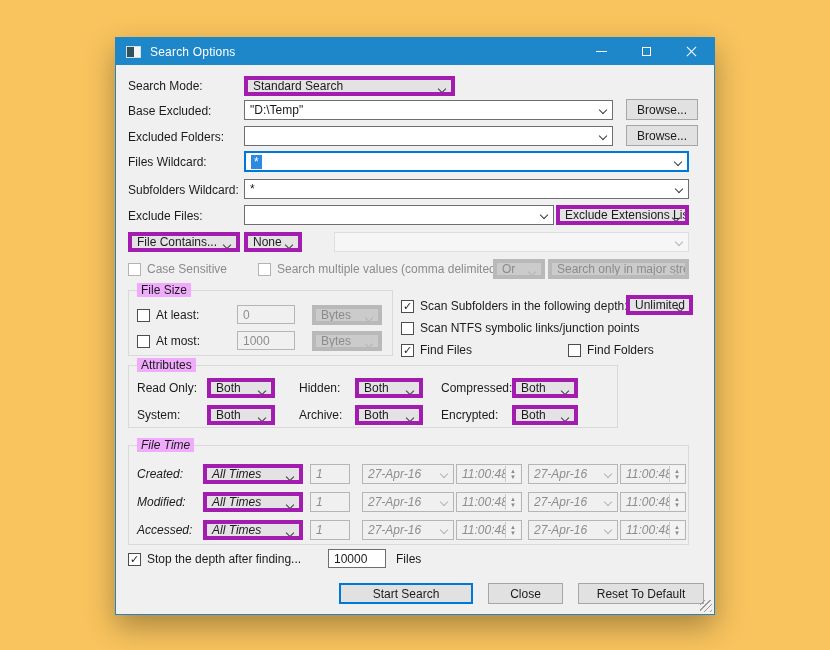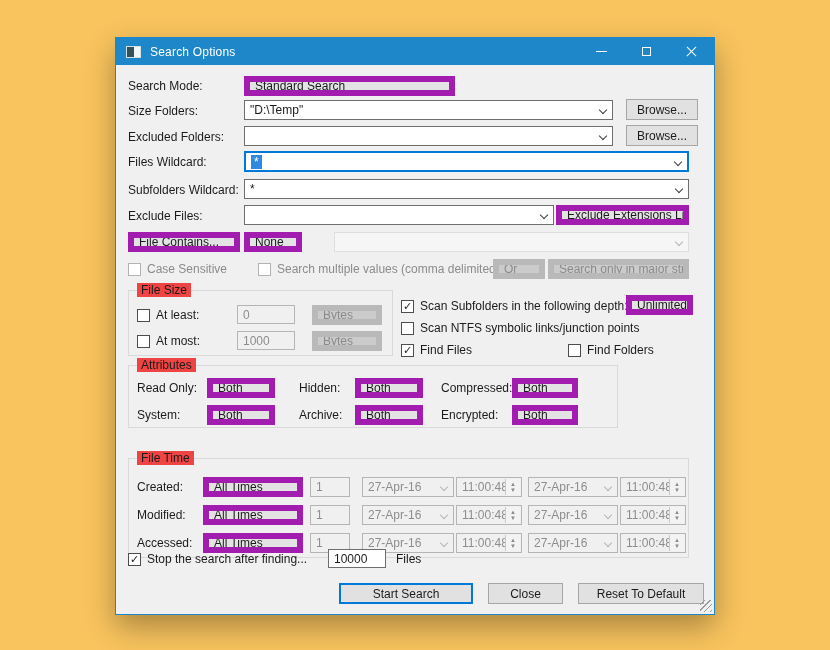--- a/index.html
+++ b/index.html
@@ -27,21 +27,21 @@
   .max-glyph{width:9px;height:9px;border:1px solid #fff;box-sizing:border-box;}
   .x-glyph{position:relative;width:11px;height:11px;}
   .x-glyph::before,.x-glyph::after{content:"";position:absolute;left:-1px;top:5px;width:13px;height:1px;background:#fff;}
   .x-glyph::before{transform:rotate(45deg);}
   .x-glyph::after{transform:rotate(-45deg);}
   
   .lbl{position:absolute;white-space:nowrap;}
   .dis-txt{color:#8b8b8b;}
   .dd,.ce,.ed{position:absolute;box-sizing:border-box;height:20px;display:flex;
     align-items:center;padding:0 18px 0 5px;overflow:hidden;white-space:nowrap;}
-  .dd{background:#e3e3e3;border:6px solid #a21caf;align-items:center;}
+  .dd{background:#e3e3e3;border:4px solid #a21caf;align-items:center;}
   .dd.dis{background:#cbcbcb;border-color:#b9b9b9;color:#8b8b8b;}
   .ce{background:#fff;border:1px solid #6e6e6e;}
   .ce.focused{border:2px solid #0078d7;}
   .ed{background:#f0f0f0;border:1px solid #b5b5b5;color:#8d8d8d;}
   .ed.lite{background:#f6f6f6;border-color:#dedede;color:#9a9a9a;}
   .ed.white{background:#fff;border:1px solid #6e6e6e;color:#1b1b1b;}
   .chev{position:absolute;right:6px;top:6px;width:5px;height:5px;
     border-right:1px solid #3c3c3c;border-bottom:1px solid #3c3c3c;transform:rotate(45deg);}
   .chev.lt{border-color:#b5b5b5;}
   .sel{background:#2e8ae0;color:#fff;padding:0 3px;}
@@ -49,21 +49,21 @@
     background:#f3f3f3;display:flex;flex-direction:column;align-items:center;justify-content:center;
     color:#8a8a8a;font-size:6px;line-height:6px;}
   .btn{position:absolute;background:#e1e1e1;border:1px solid #a6a6a6;box-sizing:border-box;
     height:21px;display:flex;align-items:center;justify-content:center;white-space:nowrap;}
   .btn.primary{border:2px solid #0078d7;}
   .cbrow{position:absolute;display:flex;align-items:center;gap:6px;white-space:nowrap;}
   .cb{width:13px;height:13px;background:#fff;border:1px solid #4d4d4d;box-sizing:border-box;
     display:flex;align-items:center;justify-content:center;font-size:11px;line-height:11px;color:#222;flex:0 0 13px;}
   .cb.dis{border-color:#b3b3b3;}
   .grp{position:absolute;border:1px solid #d9d9d9;box-sizing:border-box;}
-  .grp-title{position:absolute;top:-8px;left:8px;background:#ef4444;padding:0 4px;white-space:nowrap;}
+  .grp-title{position:absolute;top:-8px;left:8px;background:#f0abfc;padding:0 4px;white-space:nowrap;}
   .grip{position:absolute;right:2px;bottom:2px;width:12px;height:12px;
     background:repeating-linear-gradient(135deg,transparent 0 3px,#9a9a9a 3px 4px);}
 </style>
 </head>
 <body>
 
 <div class="win">
 
   <div class="titlebar">
     <div class="app-icon"></div>
@@ -80,21 +80,21 @@
         </div>
     </div>
   </div>
 
   <div class="lbl" style="left:12px;top:41px;">Search Mode:</div>
   <div class="dd" style="left:128px;top:38px;width:211px;">
     <span>Standard Search</span>
     <i class="chev"></i>
   </div>
 
-  <div class="lbl" style="left:12px;top:66px;">Size Folders:</div>
+  <div class="lbl" style="left:12px;top:66px;">Base Excluded:</div>
   <div class="ce" style="left:128px;top:62px;width:369px;">
     <span>"D:\Temp"</span>
     <i class="chev"></i>
   </div>
   <div class="btn" style="left:510px;top:61px;width:72px;">Browse...</div>
 
   <div class="lbl" style="left:12px;top:92px;">Excluded Folders:</div>
   <div class="ce" style="left:128px;top:88px;width:369px;">
     <span></span>
     <i class="chev"></i>
@@ -229,21 +229,21 @@
       <span>Both</span>
       <i class="chev"></i>
     </div>
     <div class="lbl" style="left:312px;top:42px;">Encrypted:</div>
     <div class="dd" style="left:383px;top:39px;width:66px;">
       <span>Both</span>
       <i class="chev"></i>
     </div>
   </div>
 
-  <div class="grp" style="left:12px;top:420px;width:561px;height:100px;">
+  <div class="grp" style="left:12px;top:407px;width:561px;height:100px;font-style:italic;">
     <span class="grp-title">File Time</span>
 
     <div class="lbl" style="left:8px;top:21px;">Created:</div>
     <div class="dd" style="left:74px;top:18px;width:100px;">
       <span>All Times</span>
       <i class="chev"></i>
     </div>
     <div class="ed" style="left:181px;top:18px;width:40px;">
       <span>1</span>
     </div>
@@ -328,21 +328,21 @@
       <span>11:00:48 P</span>
       <span class="spinner">
           <span>▲</span>
           <span>▼</span>
         </span>
     </div>
   </div>
 
   <div class="cbrow" style="left:12px;top:514px;">
     <span class="cb">✓</span>
-    <span>Stop the search after finding...</span>
+    <span>Stop the depth after finding...</span>
   </div>
   <div class="ed white" style="left:212px;top:511px;width:58px;height:19px;padding-right:14px;">
     <span>10000</span>
   </div>
   <div class="lbl" style="left:280px;top:514px;">Files</div>
 
   <div class="btn primary" style="left:223px;top:545px;width:134px;">Start Search</div>
   <div class="btn" style="left:372px;top:545px;width:75px;">Close</div>
   <div class="btn" style="left:462px;top:545px;width:126px;">Reset To Default</div>
 

